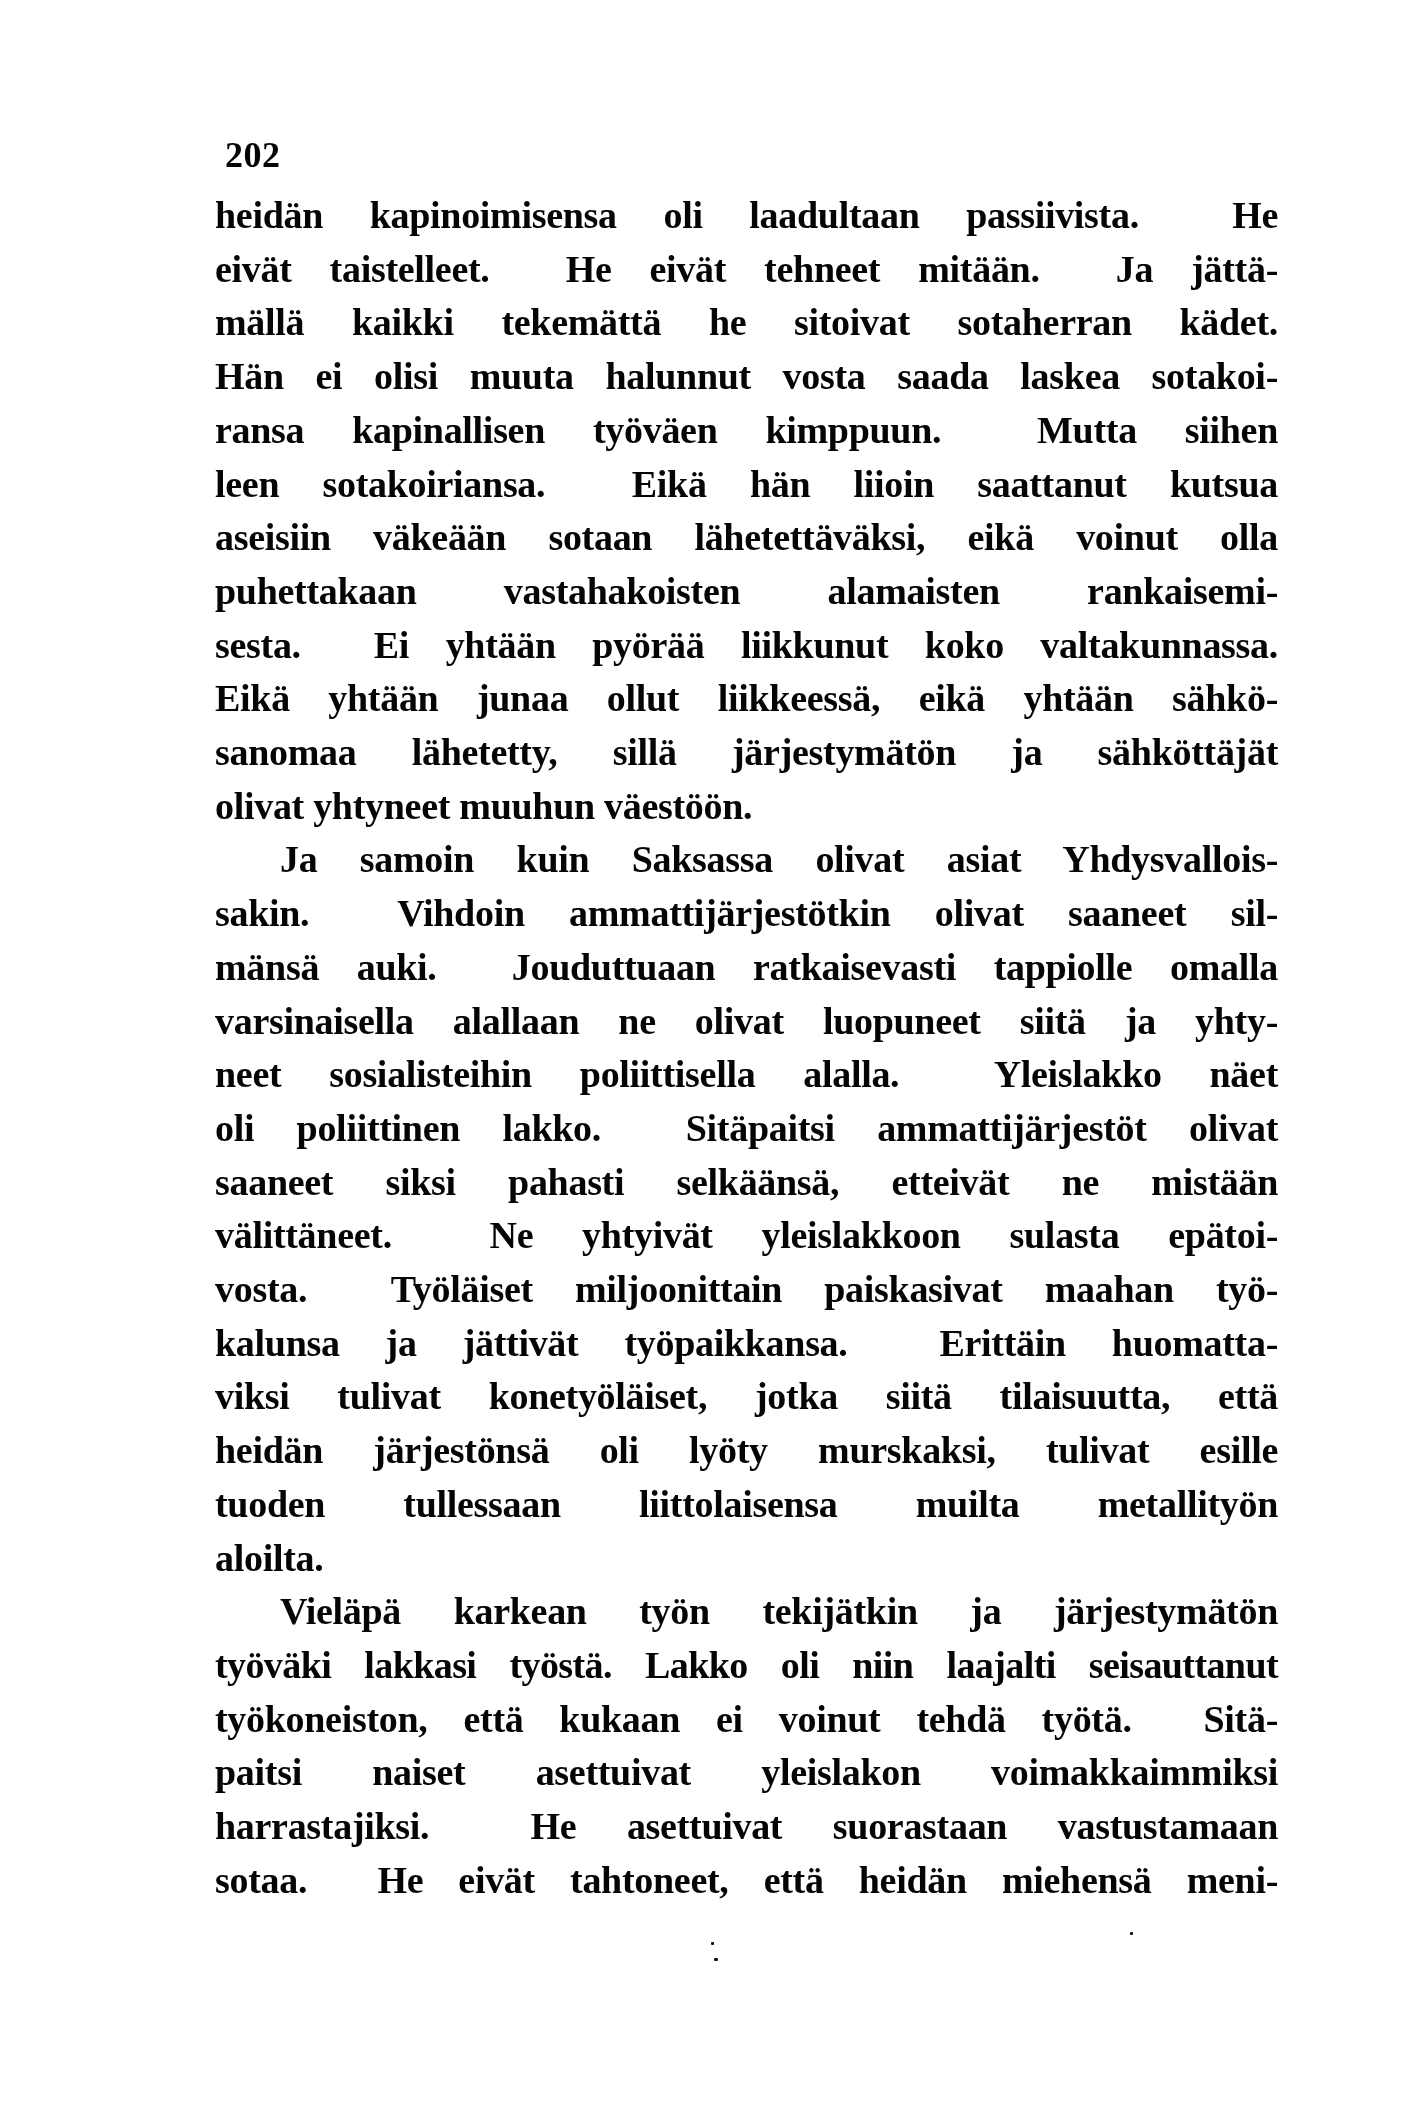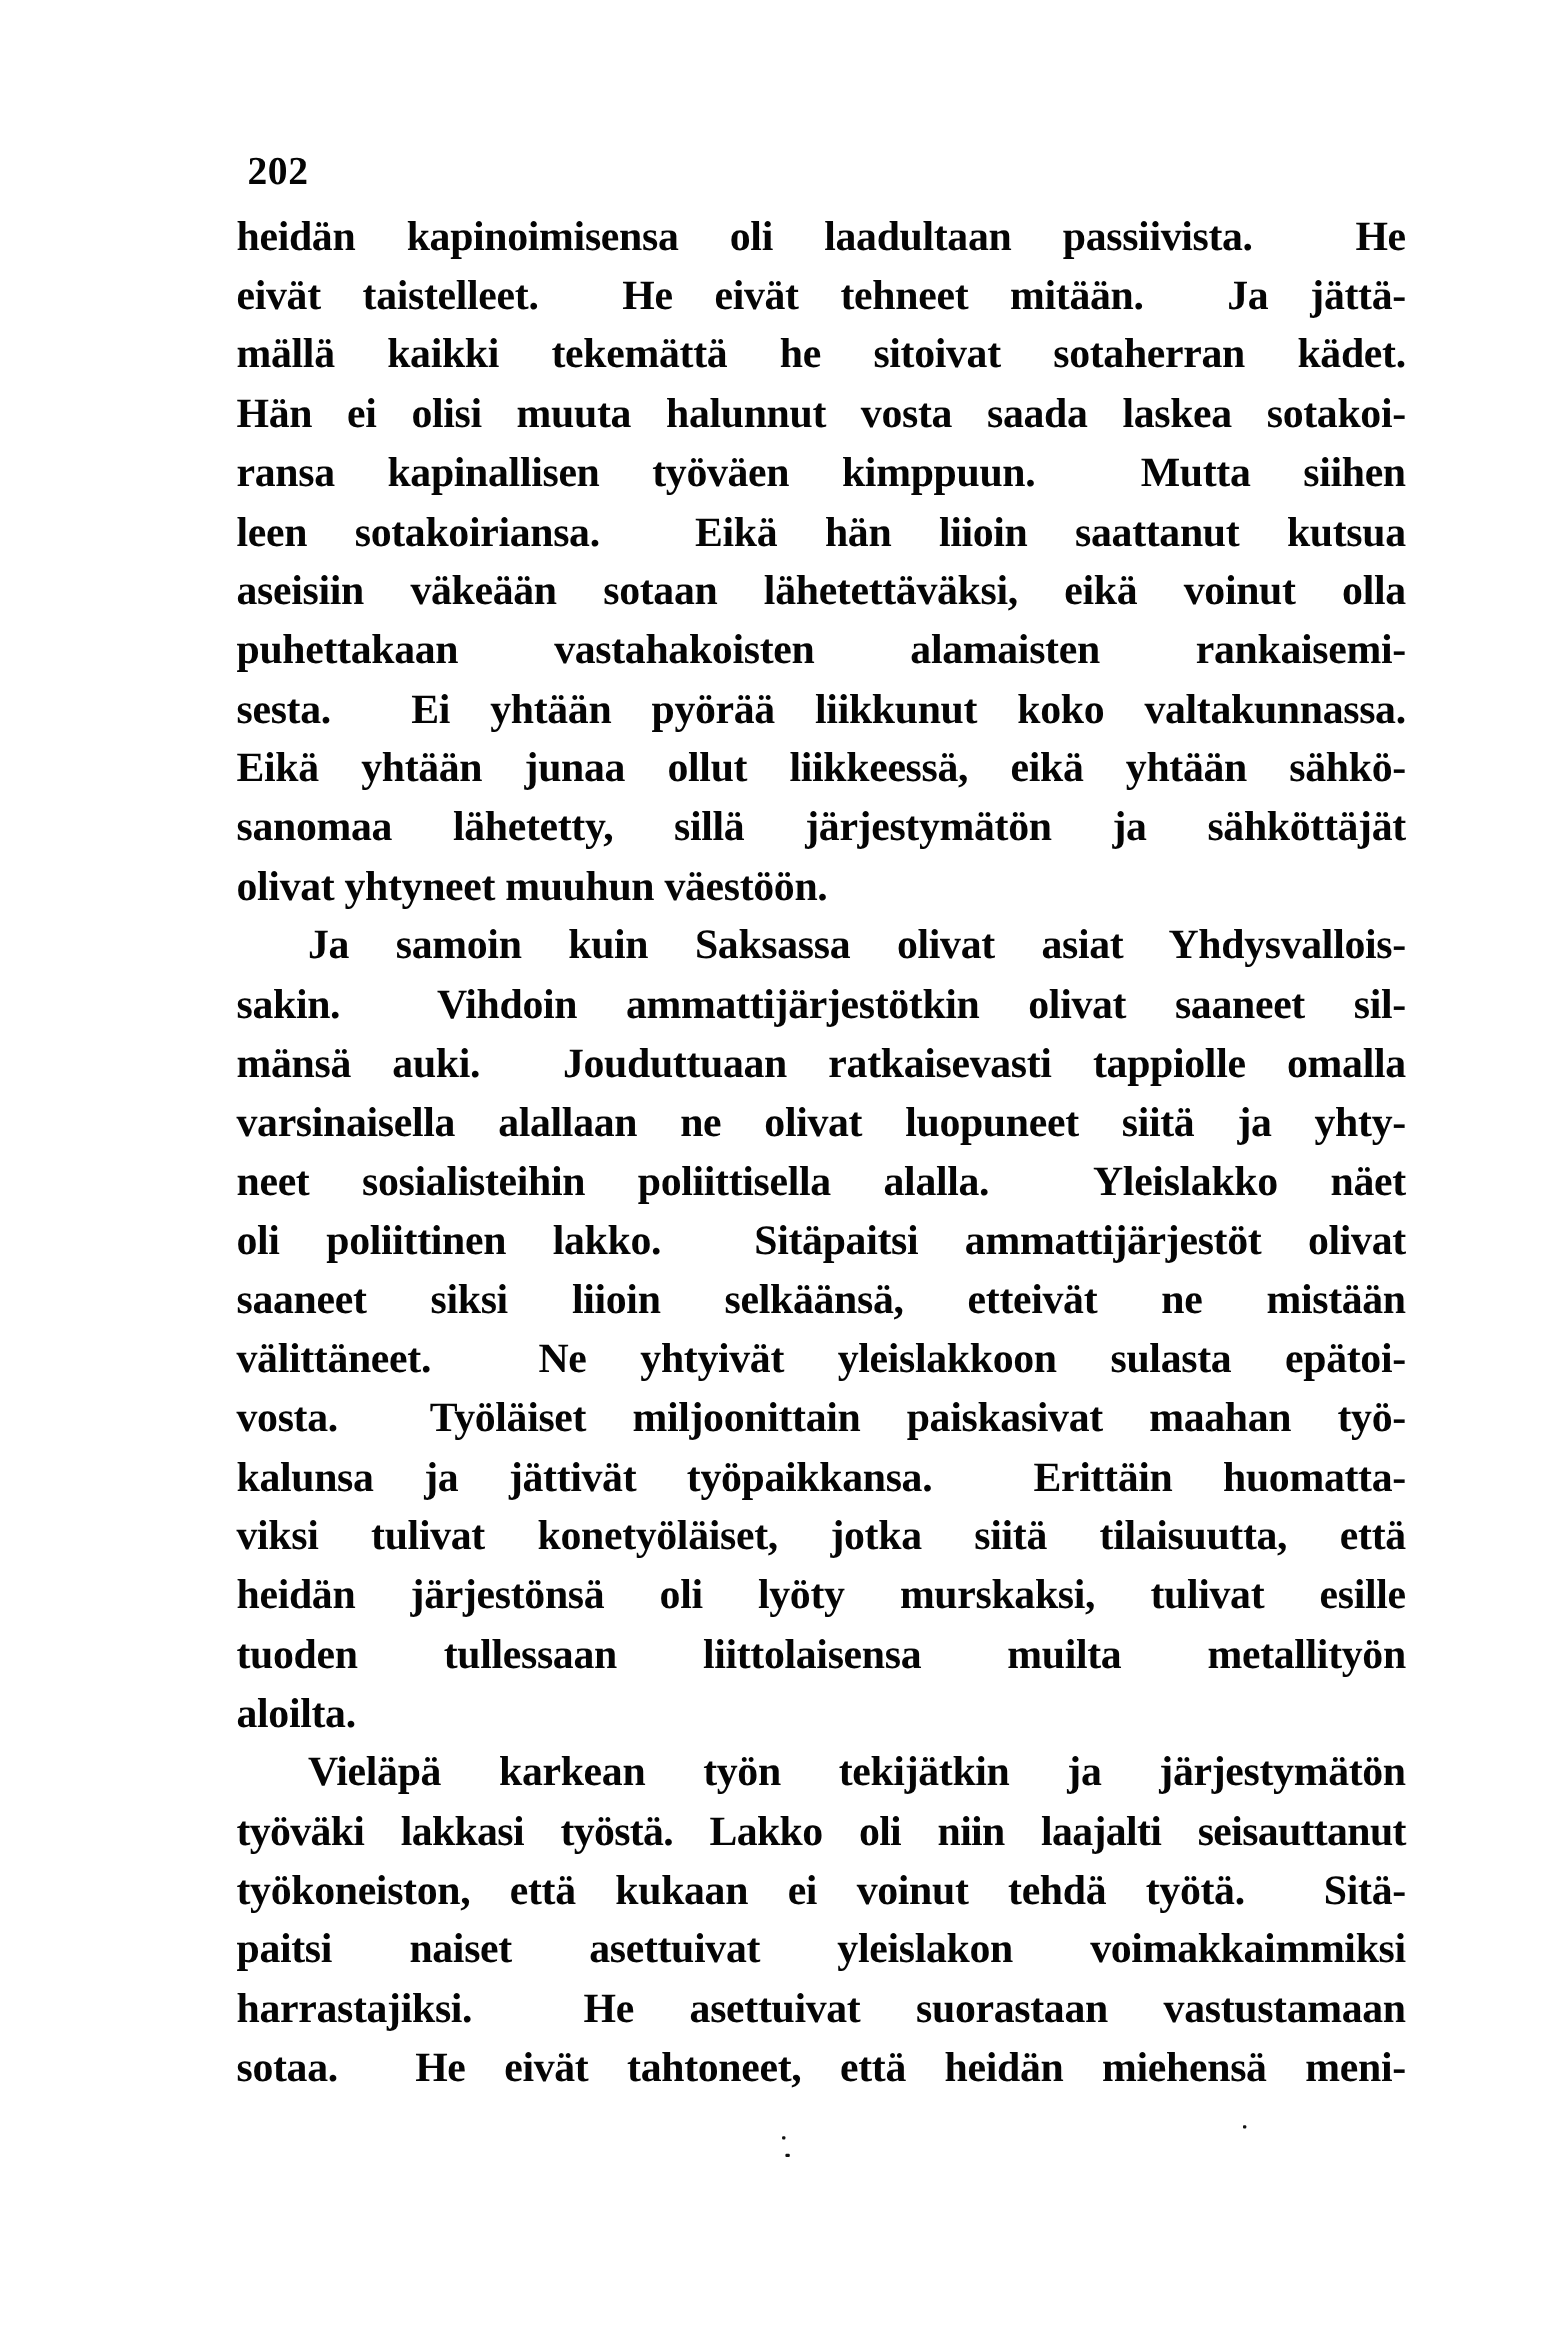--- a/index.html
+++ b/index.html
@@ -66,21 +66,21 @@
       <div class="line">sesta.&nbsp; Ei yhtään pyörää liikkunut koko valtakunnassa.</div>
       <div class="line">Eikä yhtään junaa ollut liikkeessä, eikä yhtään sähkö-</div>
       <div class="line">sanomaa lähetetty, sillä järjestymätön ja sähköttäjät</div>
       <div class="line end">olivat yhtyneet muuhun väestöön.</div>
       <div class="line indent">Ja samoin kuin Saksassa olivat asiat Yhdysvallois-</div>
       <div class="line">sakin.&nbsp; Vihdoin ammattijärjestötkin olivat saaneet sil-</div>
       <div class="line">mänsä auki.&nbsp; Jouduttuaan ratkaisevasti tappiolle omalla</div>
       <div class="line">varsinaisella alallaan ne olivat luopuneet siitä ja yhty-</div>
       <div class="line">neet sosialisteihin poliittisella alalla.&nbsp; Yleislakko näet</div>
       <div class="line">oli poliittinen lakko.&nbsp; Sitäpaitsi ammattijärjestöt olivat</div>
-      <div class="line">saaneet siksi liioin selkäänsä, etteivät ne mistään</div>
+      <div class="line">saaneet siksi pahasti selkäänsä, etteivät ne mistään</div>
       <div class="line">välittäneet.&nbsp; Ne yhtyivät yleislakkoon sulasta epätoi-</div>
       <div class="line">vosta.&nbsp; Työläiset miljoonittain paiskasivat maahan työ-</div>
       <div class="line">kalunsa ja jättivät työpaikkansa.&nbsp; Erittäin huomatta-</div>
       <div class="line">viksi tulivat konetyöläiset, jotka siitä tilaisuutta, että</div>
       <div class="line">heidän järjestönsä oli lyöty murskaksi, tulivat esille</div>
       <div class="line">tuoden tullessaan liittolaisensa muilta metallityön</div>
       <div class="line end">aloilta.</div>
       <div class="line indent">Vieläpä karkean työn tekijätkin ja järjestymätön</div>
       <div class="line tight">työväki lakkasi työstä. Lakko oli niin laajalti seisauttanut</div>
       <div class="line">työkoneiston, että kukaan ei voinut tehdä työtä.&nbsp; Sitä-</div>

